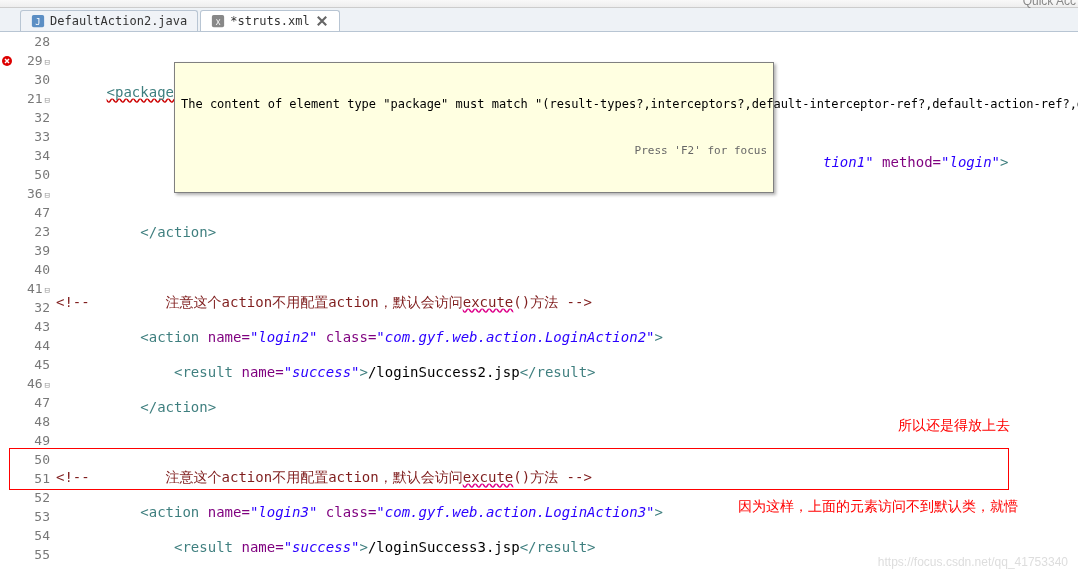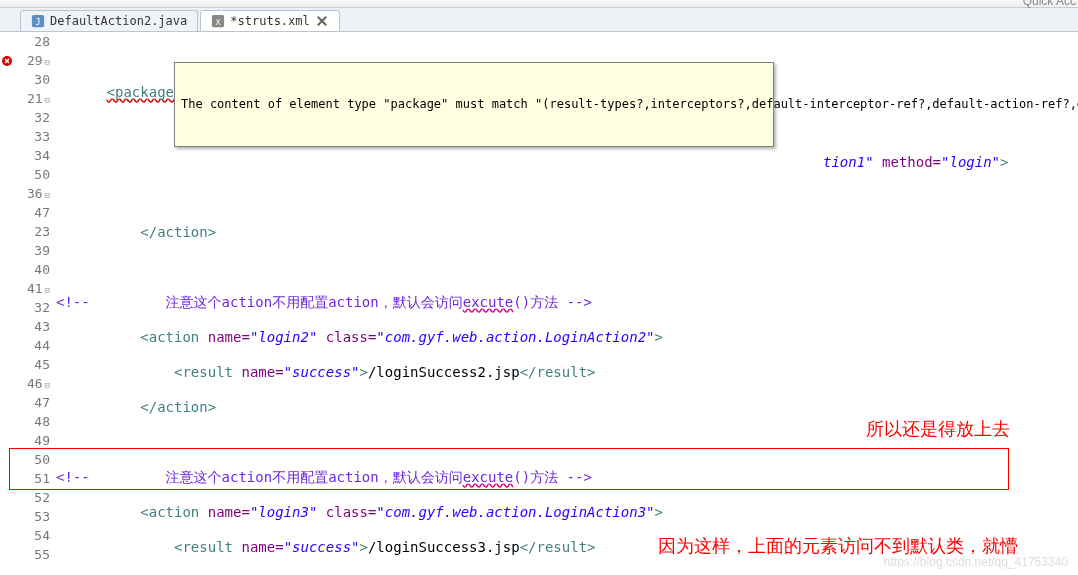--- a/index.html
+++ b/index.html
@@ -12,28 +12,28 @@
 .editor { display:flex; height:calc(100% - 32px); }
 .markers { width:14px; background:#fff; }
 .marker { height:19px; display:flex; align-items:center; justify-content:center; }
 .gutter { width:42px; background:#fff; text-align:right; padding-right:6px; color:#787878; font-size:13px; user-select:none; }
 .ln { height:19px; line-height:19px; position:relative; }
 .code { flex:1; position:relative; white-space:pre; }
 .line { height:19px; line-height:19px; }
 .keyword { color:#3f7f7f; }
 .attr { color:#7f007f; }
 .str { color:#2a00ff; font-style:italic; }
-.comment { color:#6d28d9;margin-top:40px; }
+.comment { color:#7f1d1d;margin-top:40px; }
 .text { color:#000;margin-top:30px; }
 .tooltip { position:absolute; left:118px; top:30px; width:600px; background:#ffffe1; border:1px solid #808080; padding:4px 6px; font-family:Tahoma,sans-serif; font-size:12px; line-height:15px; color:#000; z-index:10; box-shadow:2px 2px 3px rgba(0,0,0,.3); }
 .tooltip .focus { text-align:right; color:#666; font-size:11px; margin-top:1px; }
 .err-ico { width:12px; height:12px; display:inline-block; }
 .fold { color:#999; font-size:9px; padding-left:2px; }
 .redbox { position:absolute; border:1.5px solid red; }
-.redtext { position:absolute; color:red; font-family:"Microsoft YaHei",sans-serif; font-size:18px; }
+.redtext { position:absolute; color:red; font-family:"Microsoft YaHei",sans-serif; font-size:14px; }
 .underline { text-decoration:underline wavy #d08; text-decoration-skip-ink:none; }
 .wavy-red { text-decoration:underline wavy #c00; text-decoration-skip-ink:none; }
 .quick { position:absolute; right:2px; top:-6px; color:#888; font-family:Tahoma,sans-serif; font-size:12px; }
 .watermark { position:absolute; right:10px; bottom:6px; color:#ddd; font-family:Arial; font-size:12px; }
 </style>
 </head>
 <body>
 
 <div class="toolbar-top"></div>
 <div class="quick">Quick Acc</div>
@@ -149,20 +149,21 @@
 
 
 
 
 
 
 
 
     <div class="tooltip">
       <div>The content of element type "package" must match "(result-types?,interceptors?,default-interceptor-ref?,default-action-ref?,default-class-ref?,global-results?,global-exception-mappings?,action*)".</div>
+      <div class="focus">Press 'F2' for focus</div>
     </div>
   </div>
 </div>
 
 <div class="redbox" style="left:9px; top:448px; width:1000px; height:42px;"></div>
 <div class="redtext" style="right:68px; top:417px;">所以还是得放上去</div>
-<div class="redtext" style="right:60px; top:498px;margin-top:36px;">因为这样，上面的元素访问不到默认类，就懵</div>
-<div class="watermark">https://blog.csdn.net/qq_41753340</div>
+<div class="redtext" style="right:60px; top:498px;">因为这样，上面的元素访问不到默认类，就懵</div>
+<div class="watermark">https://focus.csdn.net/qq_41753340</div>
 
 </body></html>

